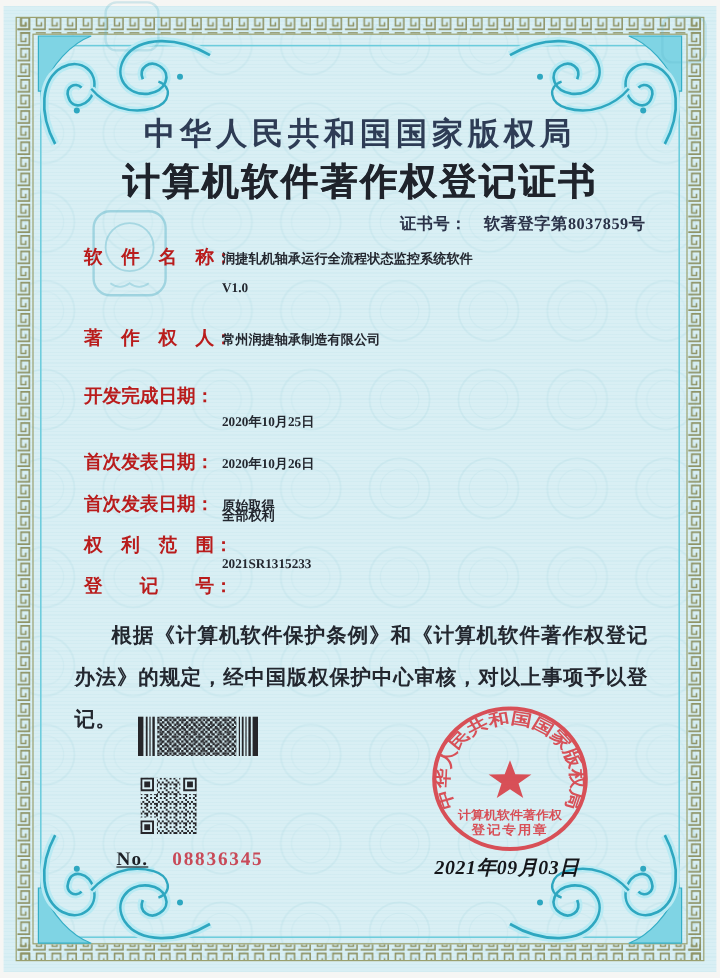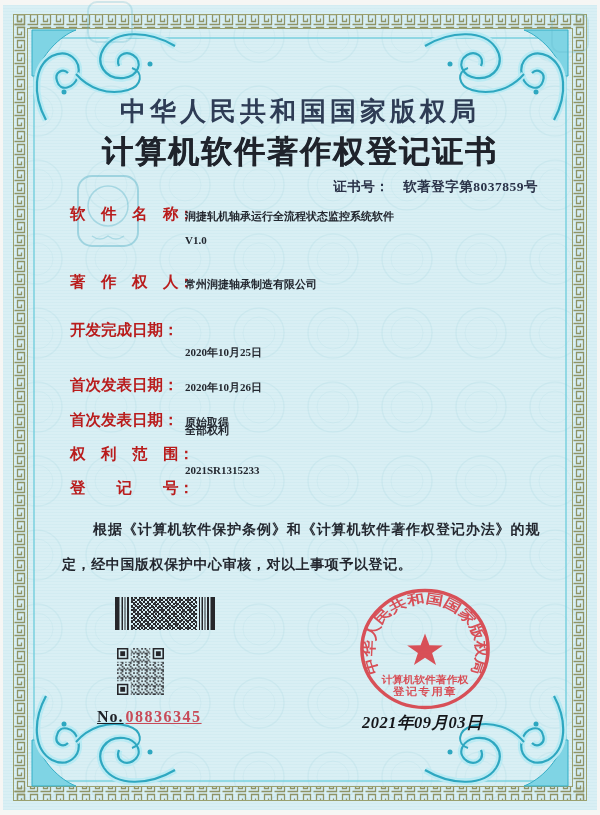--- a/index.html
+++ b/index.html
@@ -35,26 +35,26 @@
   .frow{position:absolute;left:0;top:0;width:100%;}
   .flabel{
     position:absolute;left:70px;font-size:15.5px;font-weight:bold;color:#b91c1c;white-space:nowrap;
   }
   .fvalue{
     position:absolute;left:185px;font-size:11px;font-weight:bold;color:#23272f;
     white-space:nowrap;line-height:24px;
   }
   .fvalue .l2{display:block;white-space:nowrap;}
   .statement{
-    left:62px;top:512px;width:478px;font-size:14px;font-weight:bold;color:#23272f;
+    left:62px;top:512px;width:478px;font-size:17px;font-weight:bold;color:#23272f;
     line-height:35px;text-indent:31px;text-align:justify;letter-spacing:0.6px;
   }
   .serial{left:97px;top:708px;font-size:16px;color:#1d2026;}
   .serial .no-label{font-weight:bold;letter-spacing:1px;text-decoration:underline;}
-  .serial .no-value{color:var(--serial-red);margin-left:2px;letter-spacing:1.5px;font-weight:bold;text-decoration:underline;}
+  .serial .no-value{color:var(--serial-red);margin-left:20px;letter-spacing:1.5px;font-weight:bold;}
   .issue-date{left:362px;top:712px;font-size:16.5px;font-weight:bold;color:#15161a;letter-spacing:0.5px;z-index:6;font-style:italic;}
   .seal-wrap{position:absolute;left:356px;top:585px;width:138px;height:128px;z-index:5;opacity:0.93;}
   .barcode-wrap{position:absolute;left:115px;top:597px;width:100px;height:33px;}
   .qr-wrap{position:absolute;left:117px;top:648px;width:47px;height:47px;}
 </style>
 </head>
 <body>
 
 <div class="paper"></div>
 

